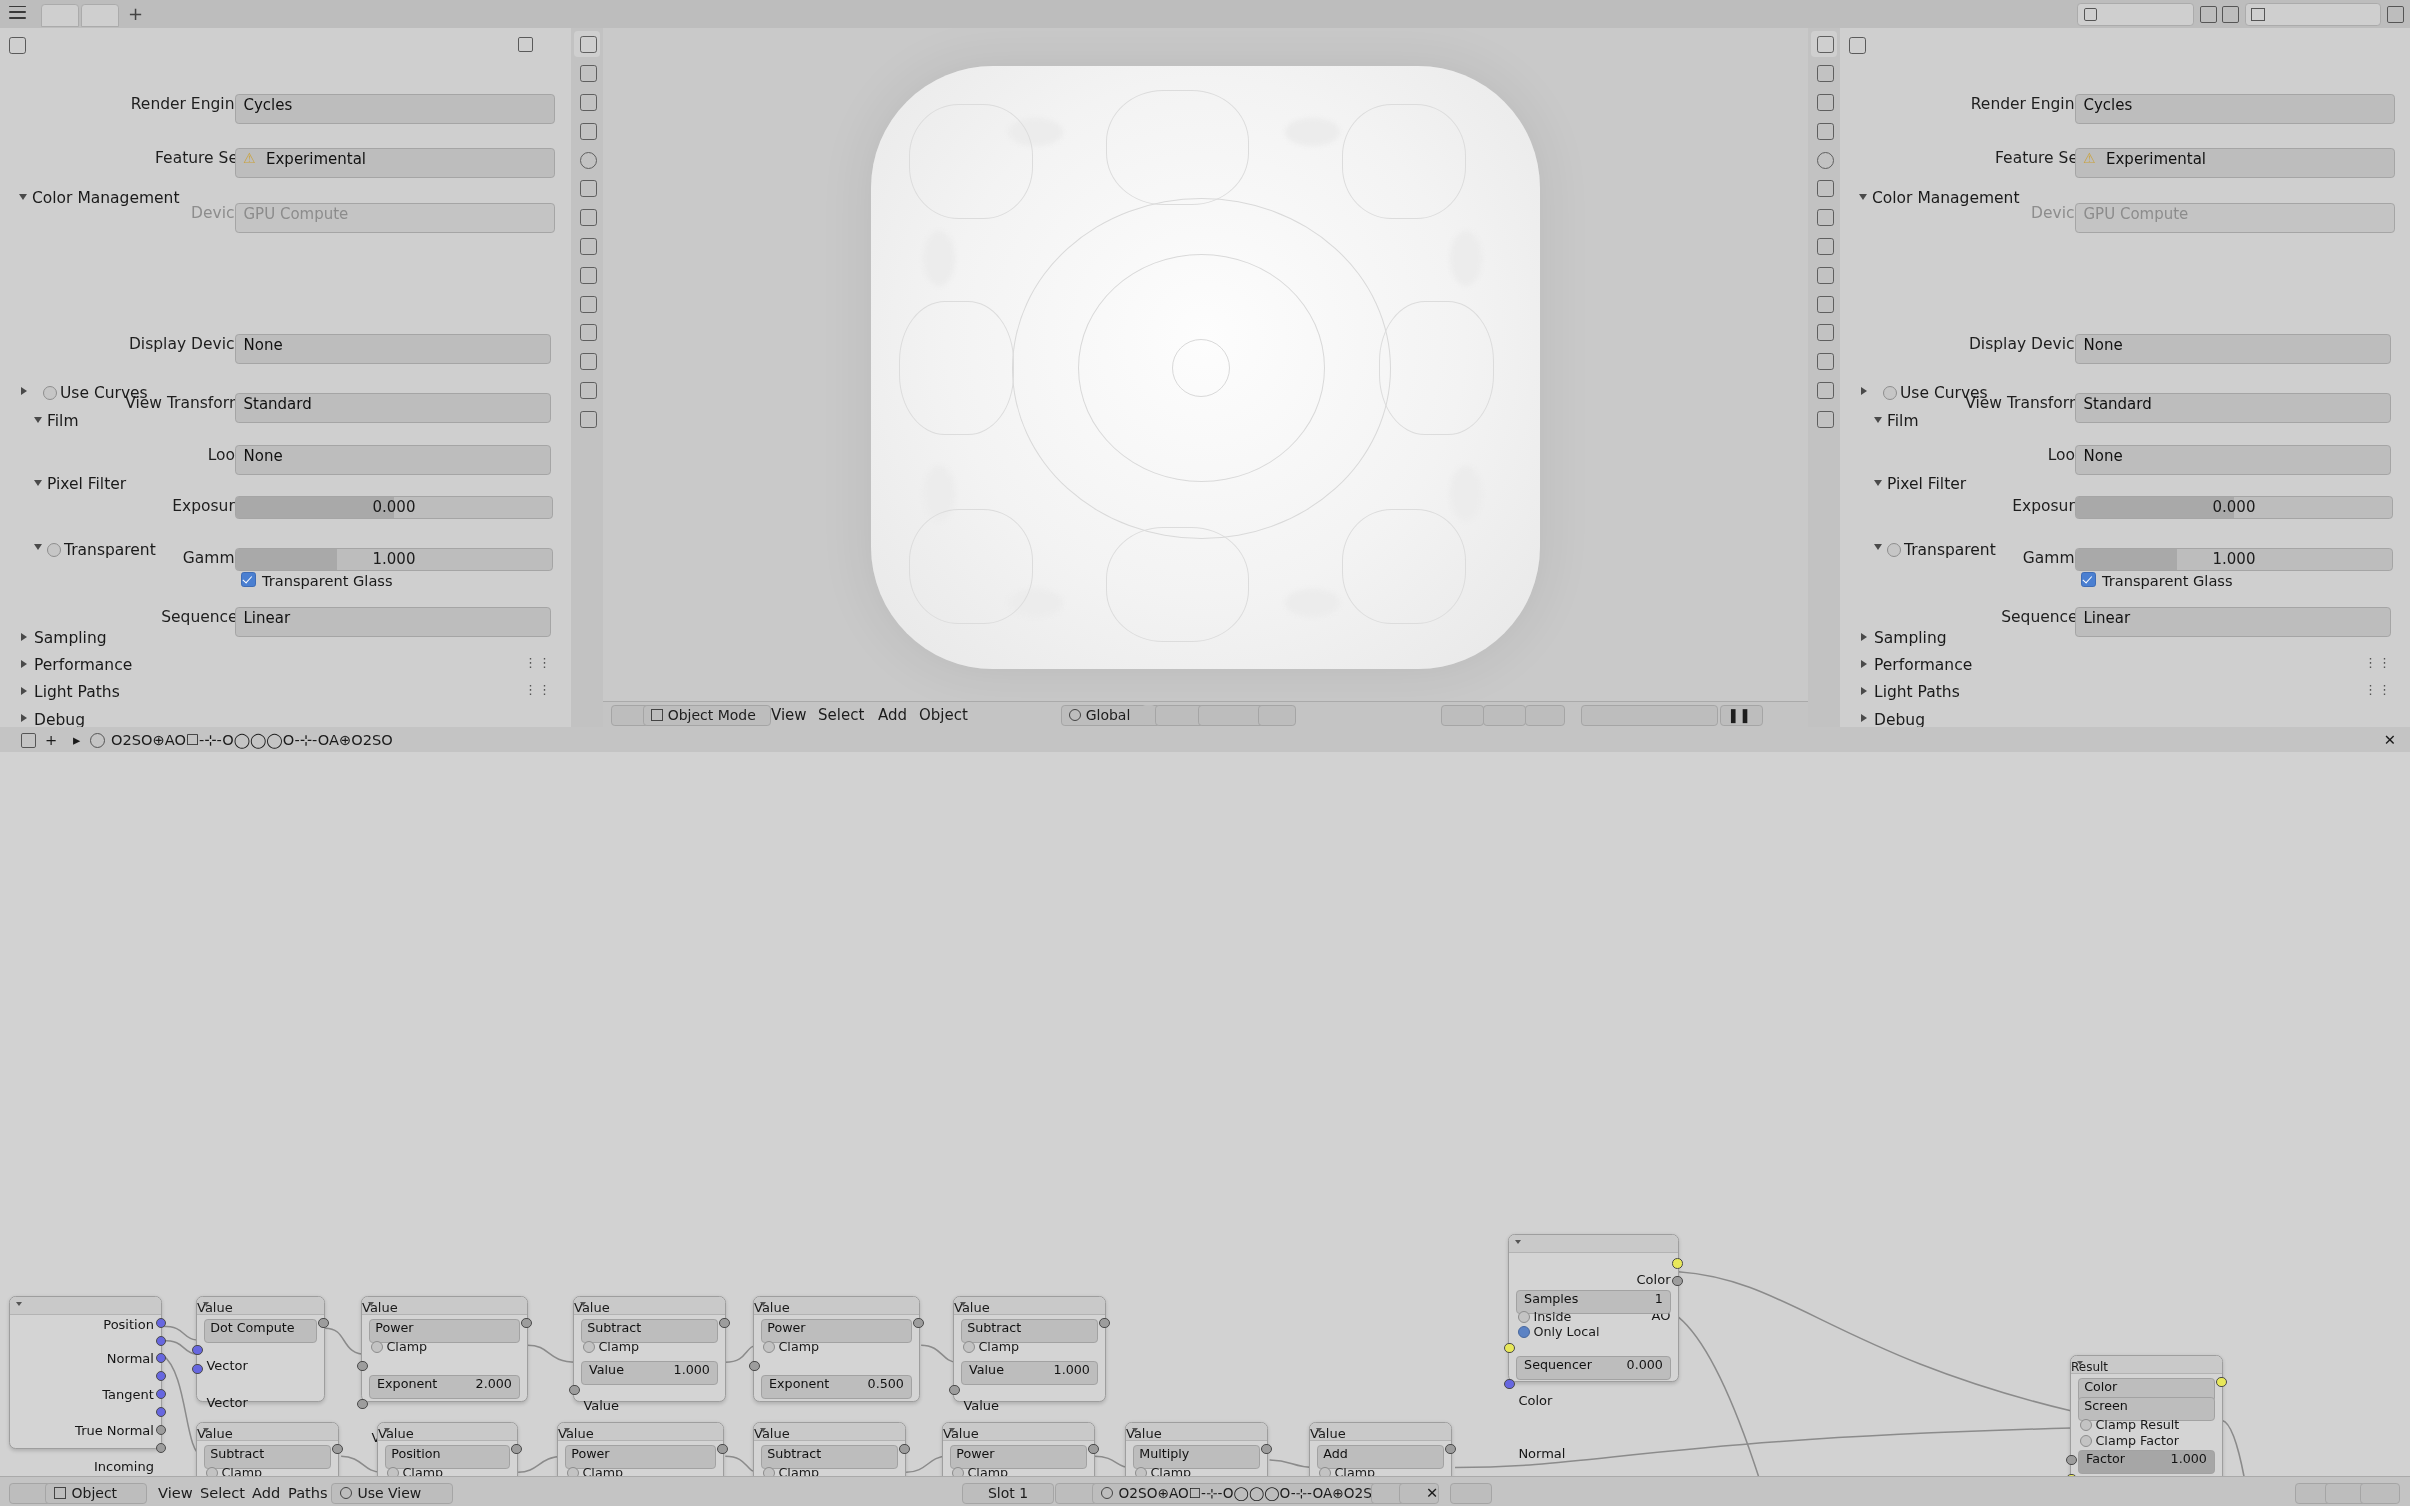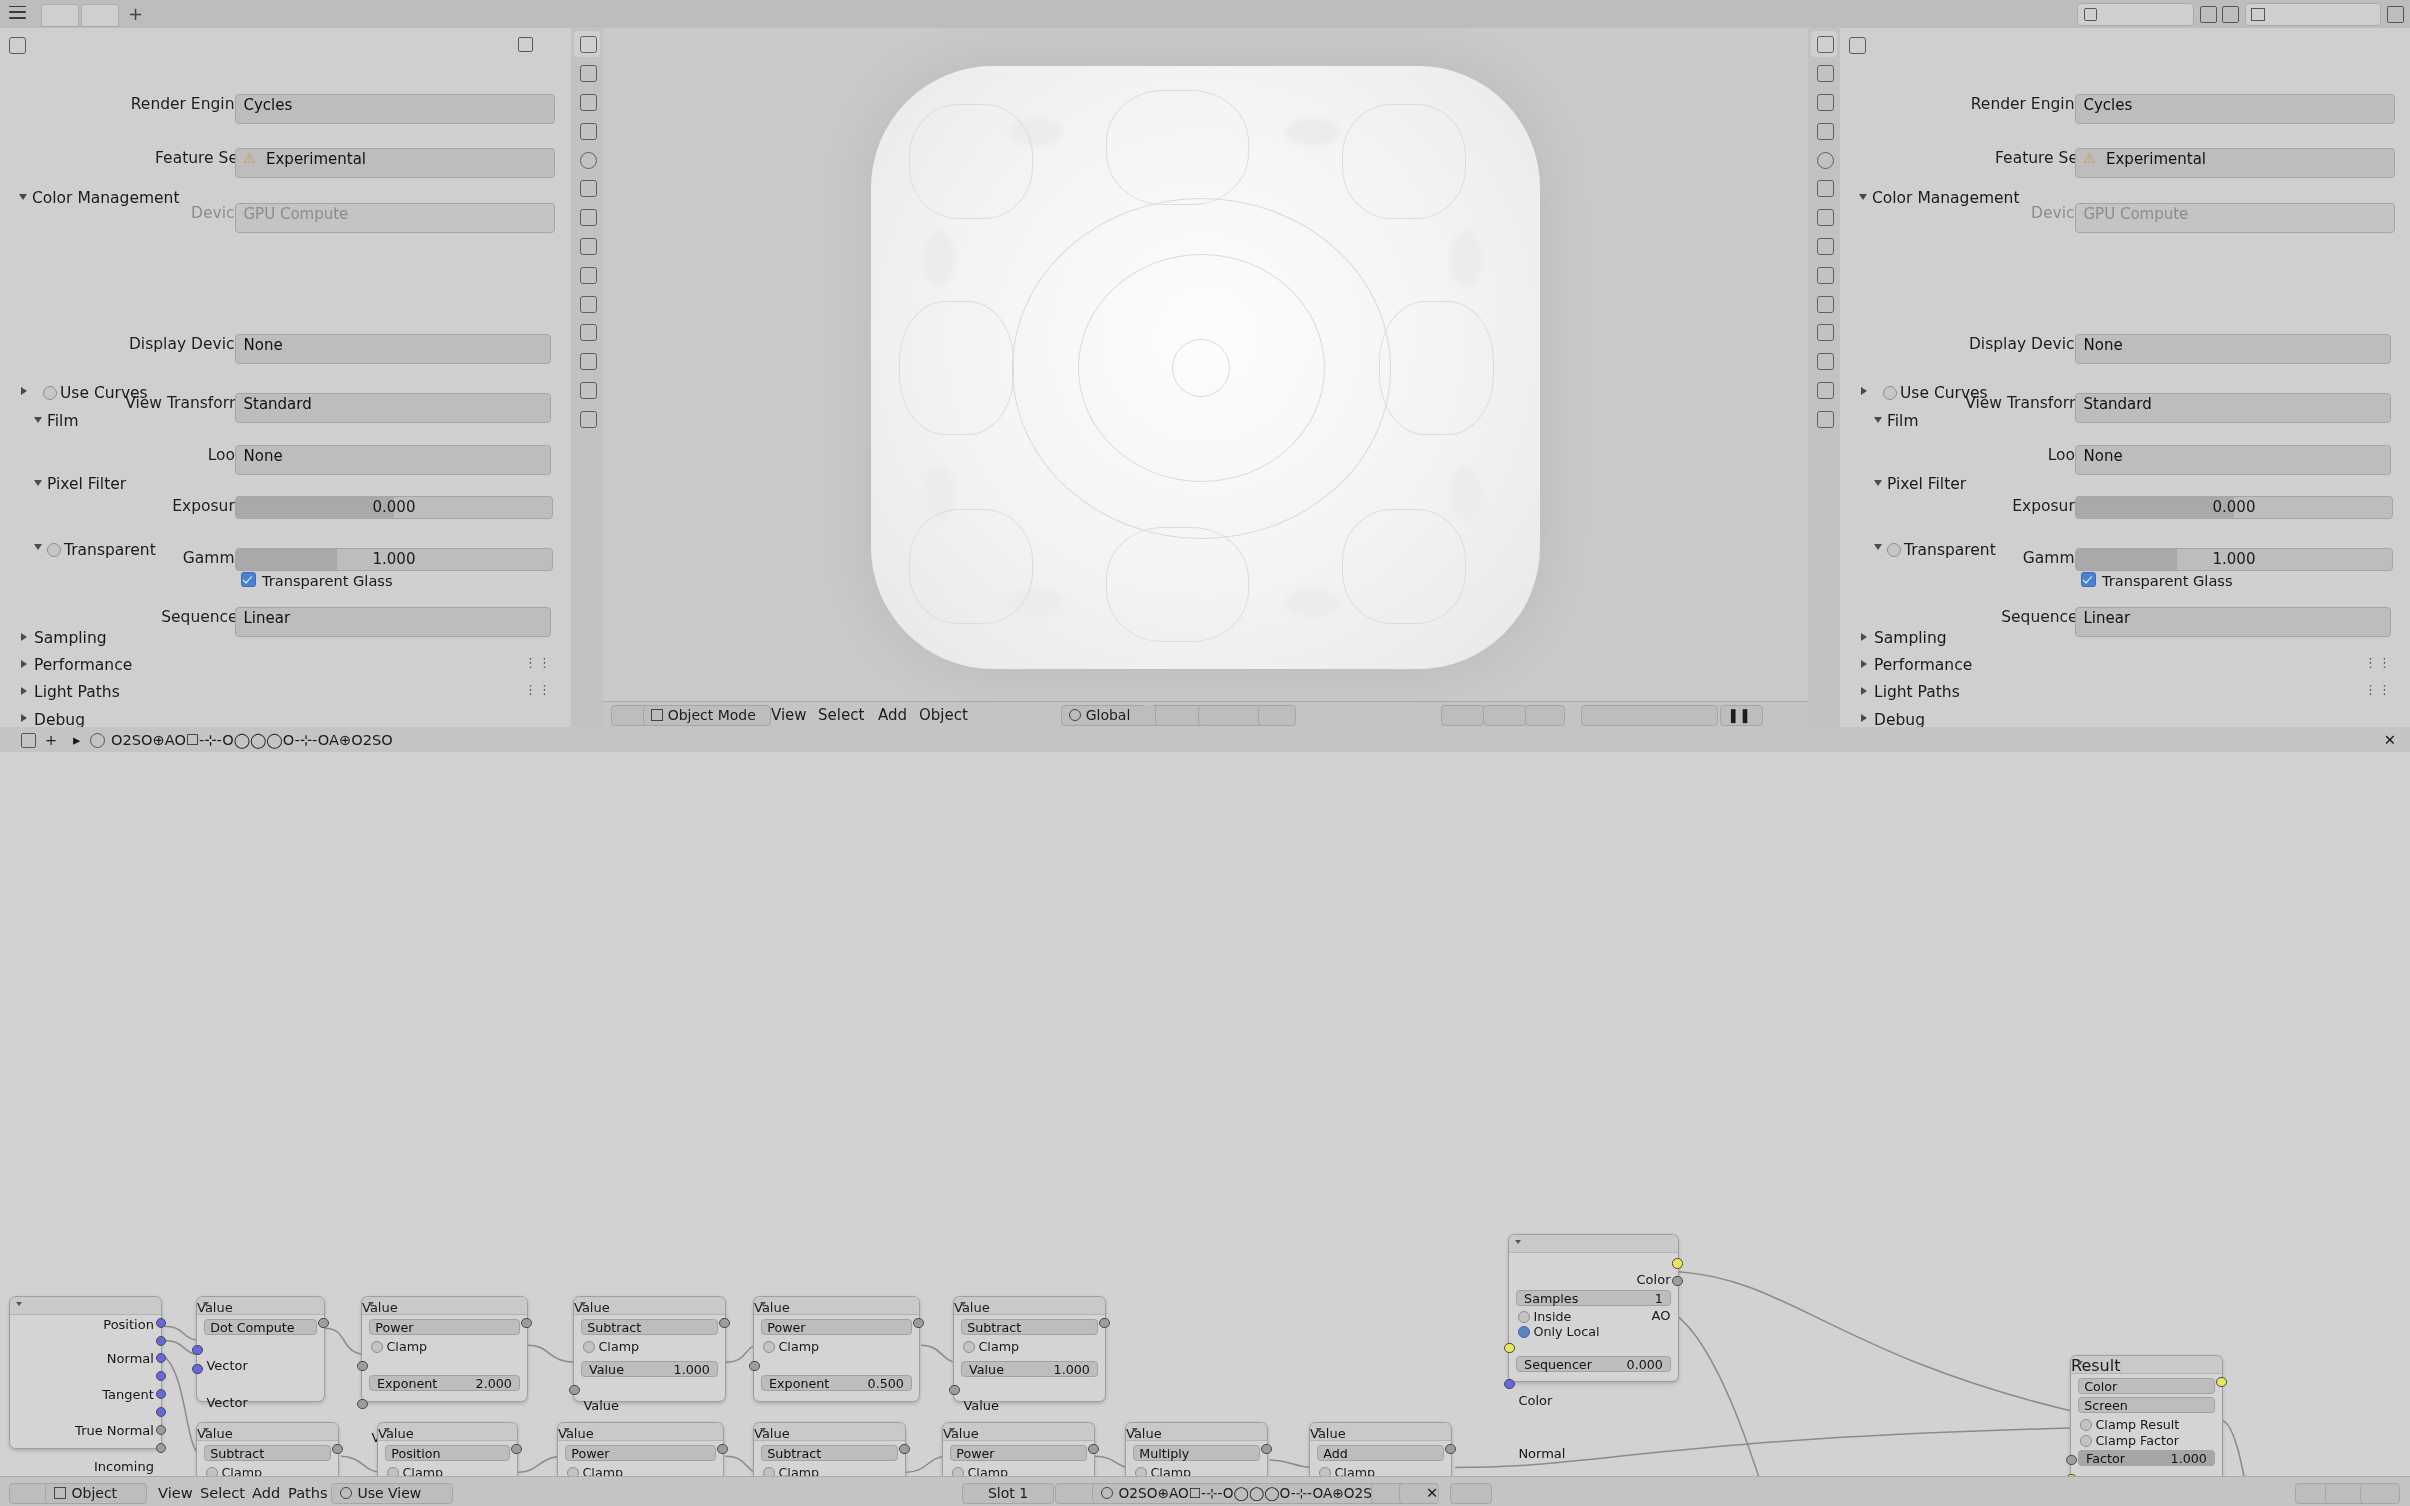--- a/index.html
+++ b/index.html
@@ -63,21 +63,21 @@
   .shader{position:absolute;left:0;top:727px;width:2411px;height:780px;background:#d0d0d0;}
   .crumbbar{position:absolute;left:0;top:0;width:2411px;height:24.5px;background:#c4c4c4;border-bottom:0.9px solid #aaa;}
   .crumb{position:absolute;top:3.8px;font-size:14.6px;color:#1a1a1a;}
   .canvas{position:absolute;left:0;top:24.5px;width:2411px;height:725px;background:#d2d2d2;overflow:hidden;}
   .node{position:absolute;background:#d4d4d4;border:0.9px solid #9e9e9e;border-radius:6.6px;box-shadow:0 1.9px 3.8px rgba(0,0,0,.16);}
   .node .nhdr{height:17px;border-radius:5.6px 5.6px 0 0;background:#c9c9c9;border-bottom:0.9px solid #b3b3b3;position:relative;}
   .node .nhdr .ntri{position:absolute;left:5.6px;top:5.6px;width:0;height:0;border-left:3.8px solid transparent;border-right:3.8px solid transparent;border-top:4.7px solid #555;}
   .nrow{position:relative;height:18px;font-size:13px;color:#151515;}
   .nrow .r{position:absolute;right:7.5px;top:0.9px;}
   .nrow .l{position:absolute;left:9.4px;top:0.9px;}
-  .nbtn{position:absolute;left:6.6px;right:6.6px;height:16px;background:#bdbdbd;border:0.9px solid #a2a2a2;border-radius:3.8px;font-size:12.7px;line-height:15px;padding:0 5.6px;box-sizing:border-box;color:#111;}
+  .nbtn{position:absolute;left:6.6px;right:6.6px;height:24px;background:#bdbdbd;border:0.9px solid #a2a2a2;border-radius:3.8px;font-size:12.7px;line-height:15px;padding:0 5.6px;box-sizing:border-box;color:#111;}
   .nbtn.ctr{text-align:center;padding:0;}
   .nbtn .v2{position:absolute;right:7.5px;top:0;}
   .nchk{position:absolute;left:8.5px;top:2.8px;width:10.4px;height:10.4px;border:0.9px solid #8d8d8d;border-radius:50%;background:#c3c3c3;}
   .nchk.on{background:#5b82c4;border-color:#48679c;}
   .nlabel{position:absolute;left:24.5px;top:0.9px;font-size:12.7px;}
   .sock{position:absolute;width:8.5px;height:8.5px;border-radius:50%;border:0.9px solid #4a4a4a;}
   .sock.yel{background:#e8e85a;} .sock.gry{background:#9d9d9d;}
   .sock.blu{background:#6767e0;}
   svg.wires{position:absolute;left:0;top:0;width:2411px;height:725px;pointer-events:none;}
   .shfoot{position:absolute;left:0;bottom:0;width:2411px;height:30px;background:#c4c4c4;border-top:0.9px solid #aaa;}
@@ -720,21 +720,21 @@
         <div class="nhdr"><div class="ntri"></div><span class="r" style="top:0.9px;font-size:13px">Value</span></div>
         <div class="nbtn" style="top:22.6px">Add</div>
         <div class="nchk" style="top:44px"></div>
         <div class="nlabel" style="top:42px">Clamp</div>
 
         <div class="sock gry" style="right:-4.7px;top:21px"></div>
 
       </div>
 
       <div class="node" style="left:2070px;top:603px;width:151px;height:141px">
-        <div class="nhdr"><div class="ntri"></div><span class="r" style="top:0.9px;font-size:16px">Result</span></div>
+        <div class="nhdr"><div class="ntri"></div><span class="r" style="top:0.9px;font-size:12px">Result</span></div>
         <div class="nbtn" style="top:22.6px">Color</div>
         <div class="nbtn" style="top:41px">Screen</div>
         <div class="nchk" style="top:63px"></div>
         <div class="nlabel" style="top:61px">Clamp Result</div>
         <div class="nchk" style="top:79px"></div>
         <div class="nlabel" style="top:77px">Clamp Factor</div>
         <div class="nbtn ctr" style="top:94px;background:#a6a6a6">
             <span style="position:absolute;left:7.5px">Factor</span>
             <span class="v2">1.000</span>
           </div>

